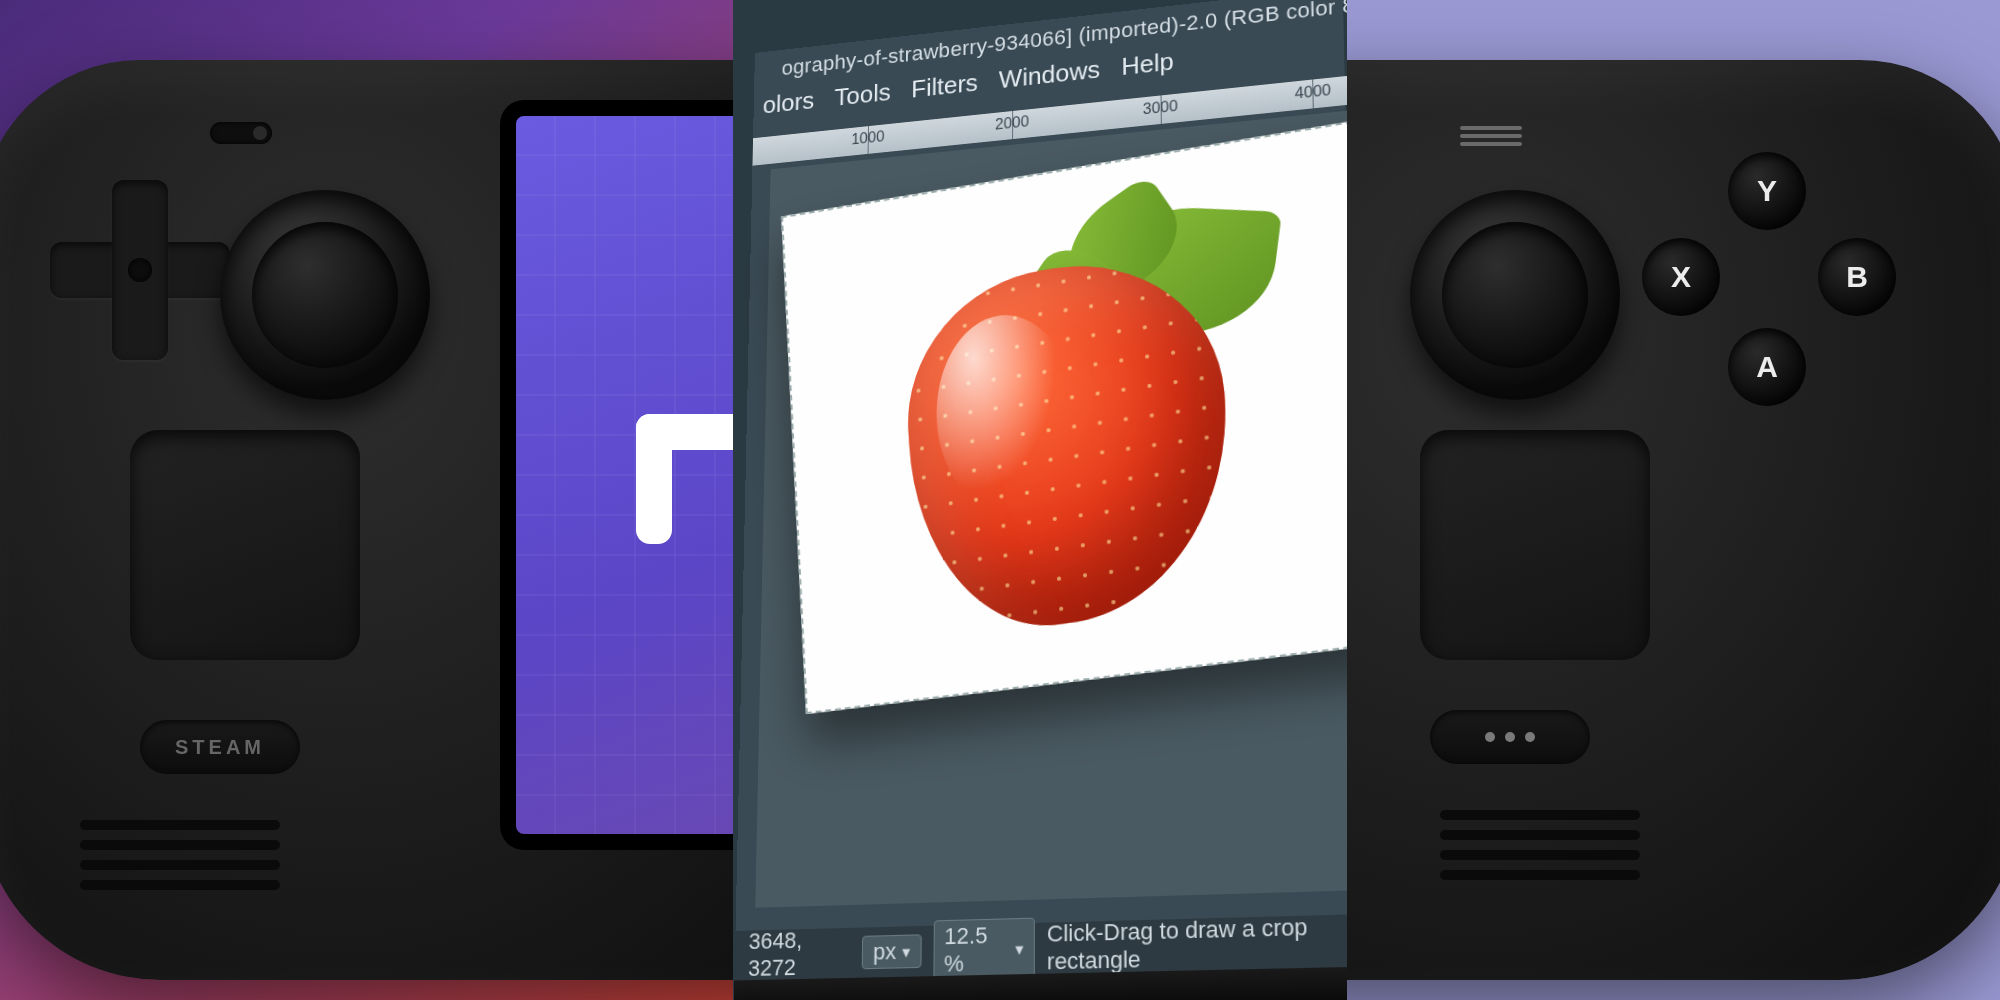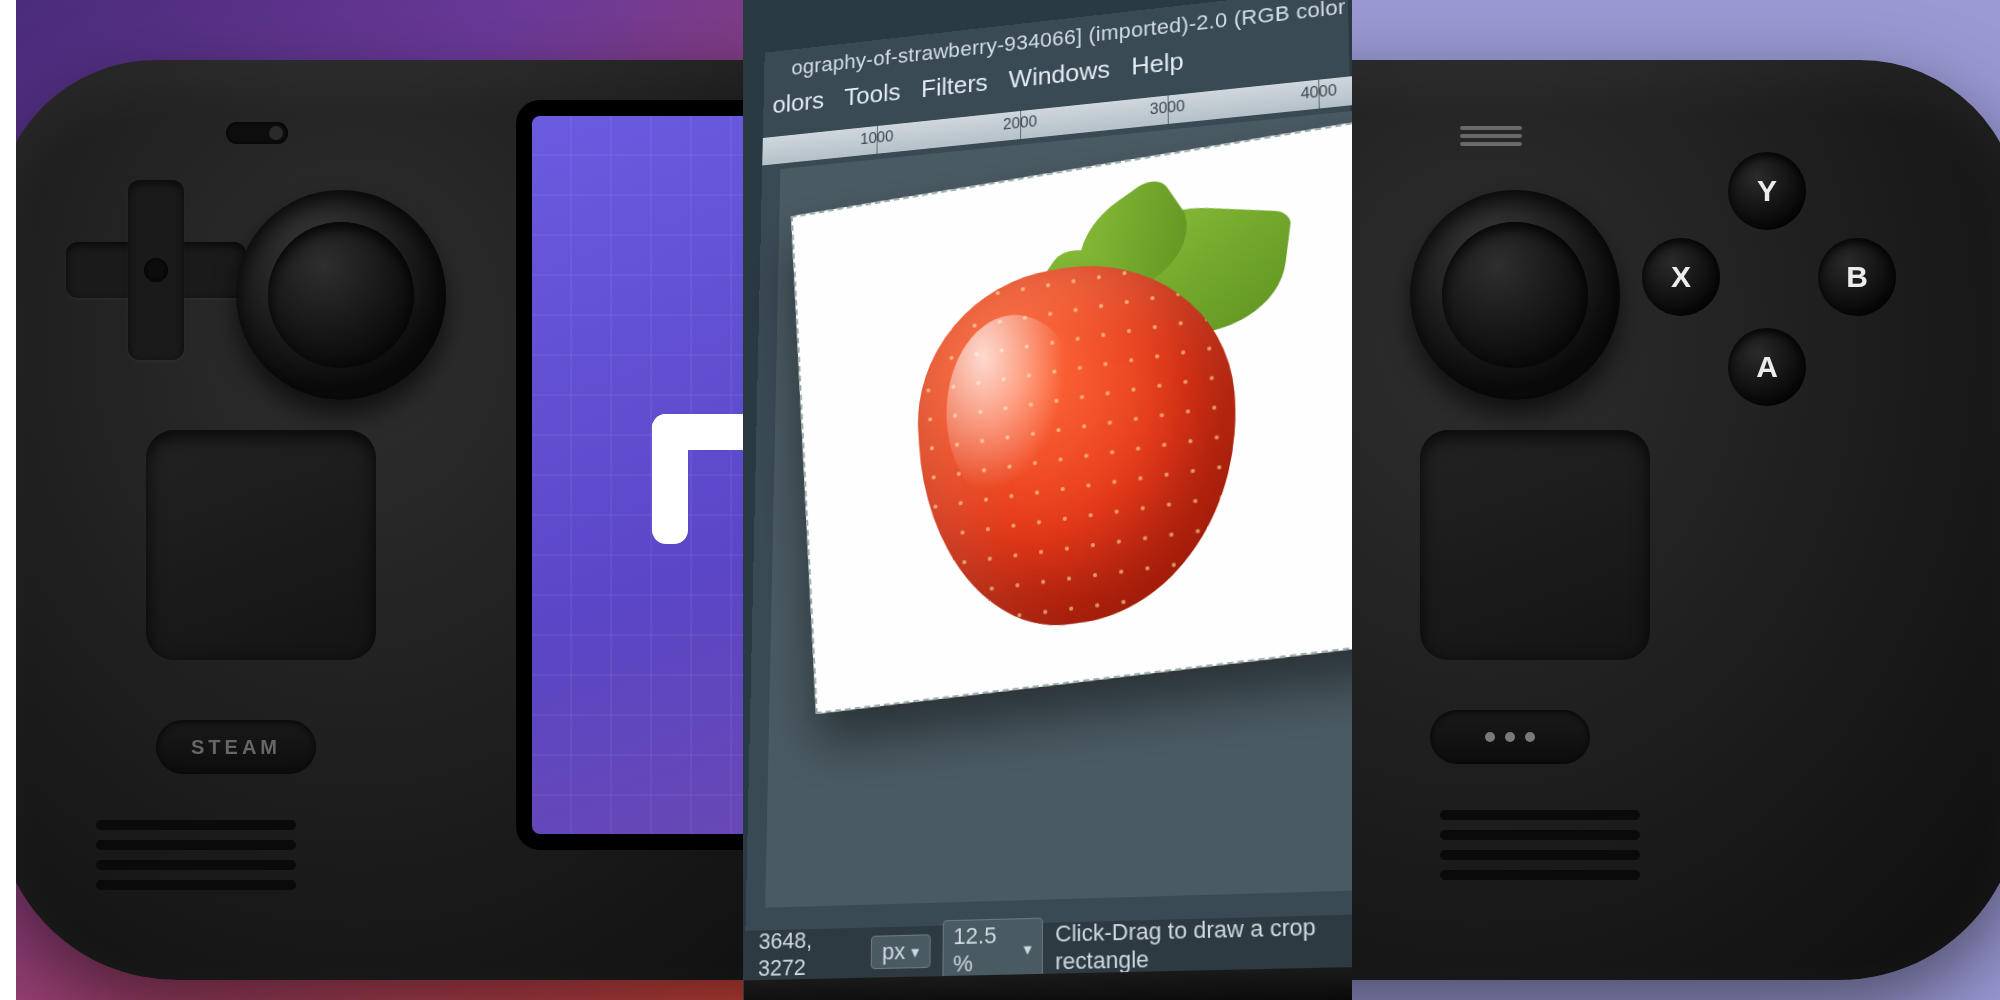--- a/index.html
+++ b/index.html
@@ -1,19 +1,19 @@
 <!DOCTYPE html>
 <html><head>
 <meta charset="utf-8">
 <style>
   * { box-sizing: border-box; margin: 0; padding: 0; }
   body { width: 2000px; height: 1000px; overflow: hidden; font-family: Arial, sans-serif; }
   .triptych { display: flex; width: 100%; height: 100%; }
   .panel { position: relative; overflow: hidden; }
-  .panel1 { width: 763px; background: linear-gradient(135deg, #4a2b7a 0%, #6b3a9a 30%, #d4453a 100%); margin-left: 16px; }
+  .panel1 { width: 763px; background: linear-gradient(135deg, #4a2b7a 0%, #6b3a9a 30%, #d4453a 100%); }
   .panel2 { width: 640px; background: #2a3a42; }
   .panel3 { width: 680px; background: #9a99d4; }
 
   
   .deck-body {
     position: absolute;
     background: radial-gradient(ellipse at 40% 30%, #2e2e2e 0%, #1a1a1a 60%, #0d0d0d 100%);
     border-radius: 140px 60px 100px 160px;
     box-shadow: inset 0 20px 60px rgba(255,255,255,0.05), 0 30px 80px rgba(0,0,0,0.5);
   }

